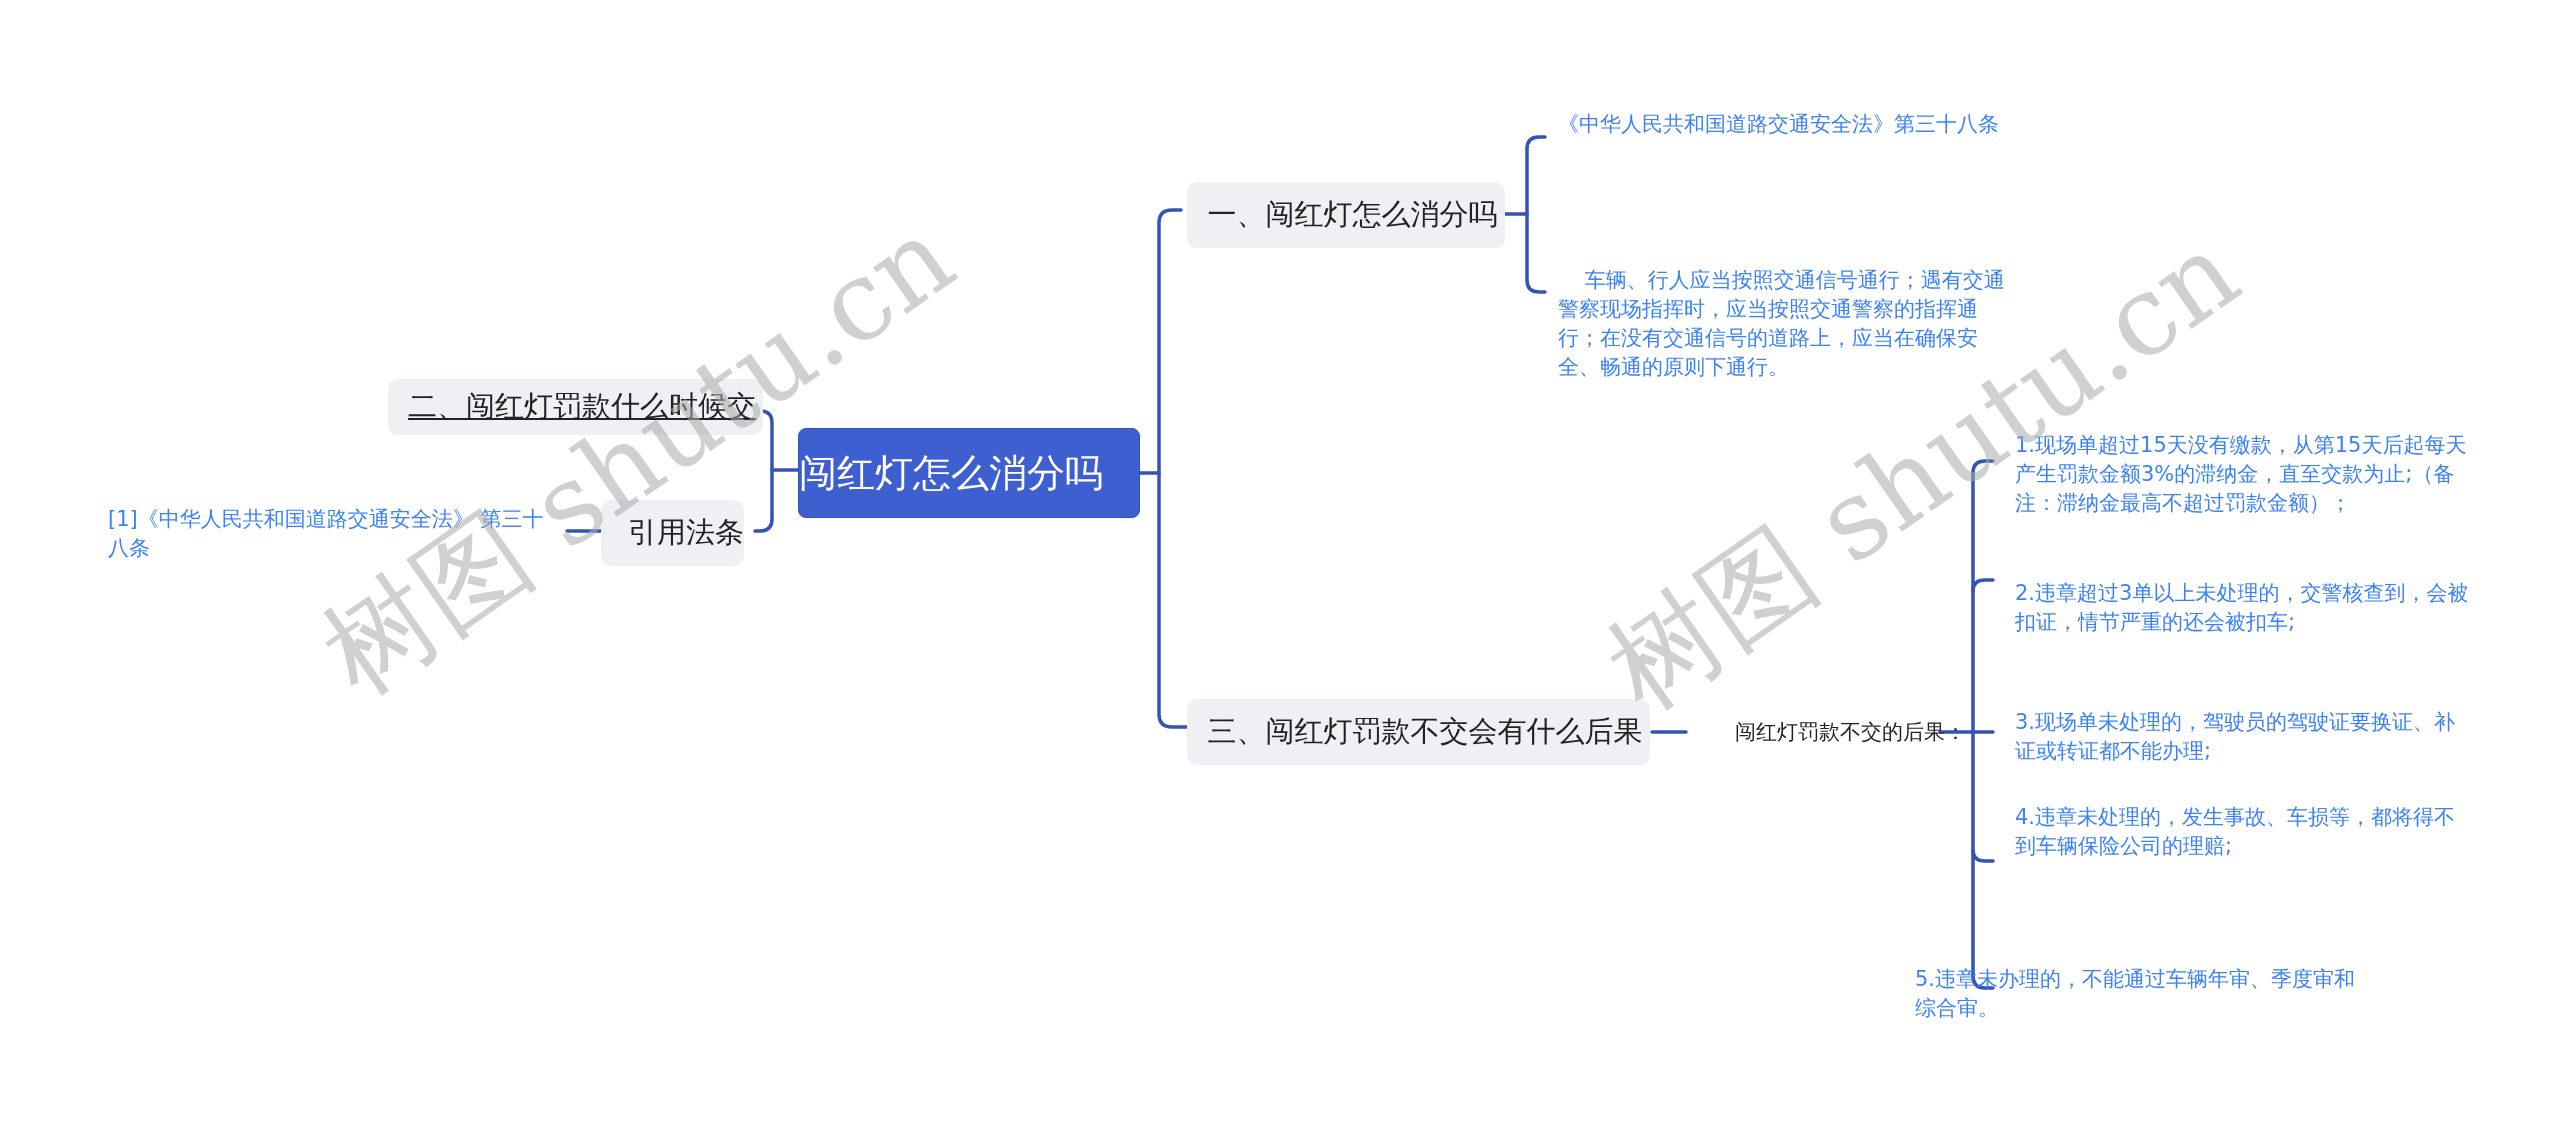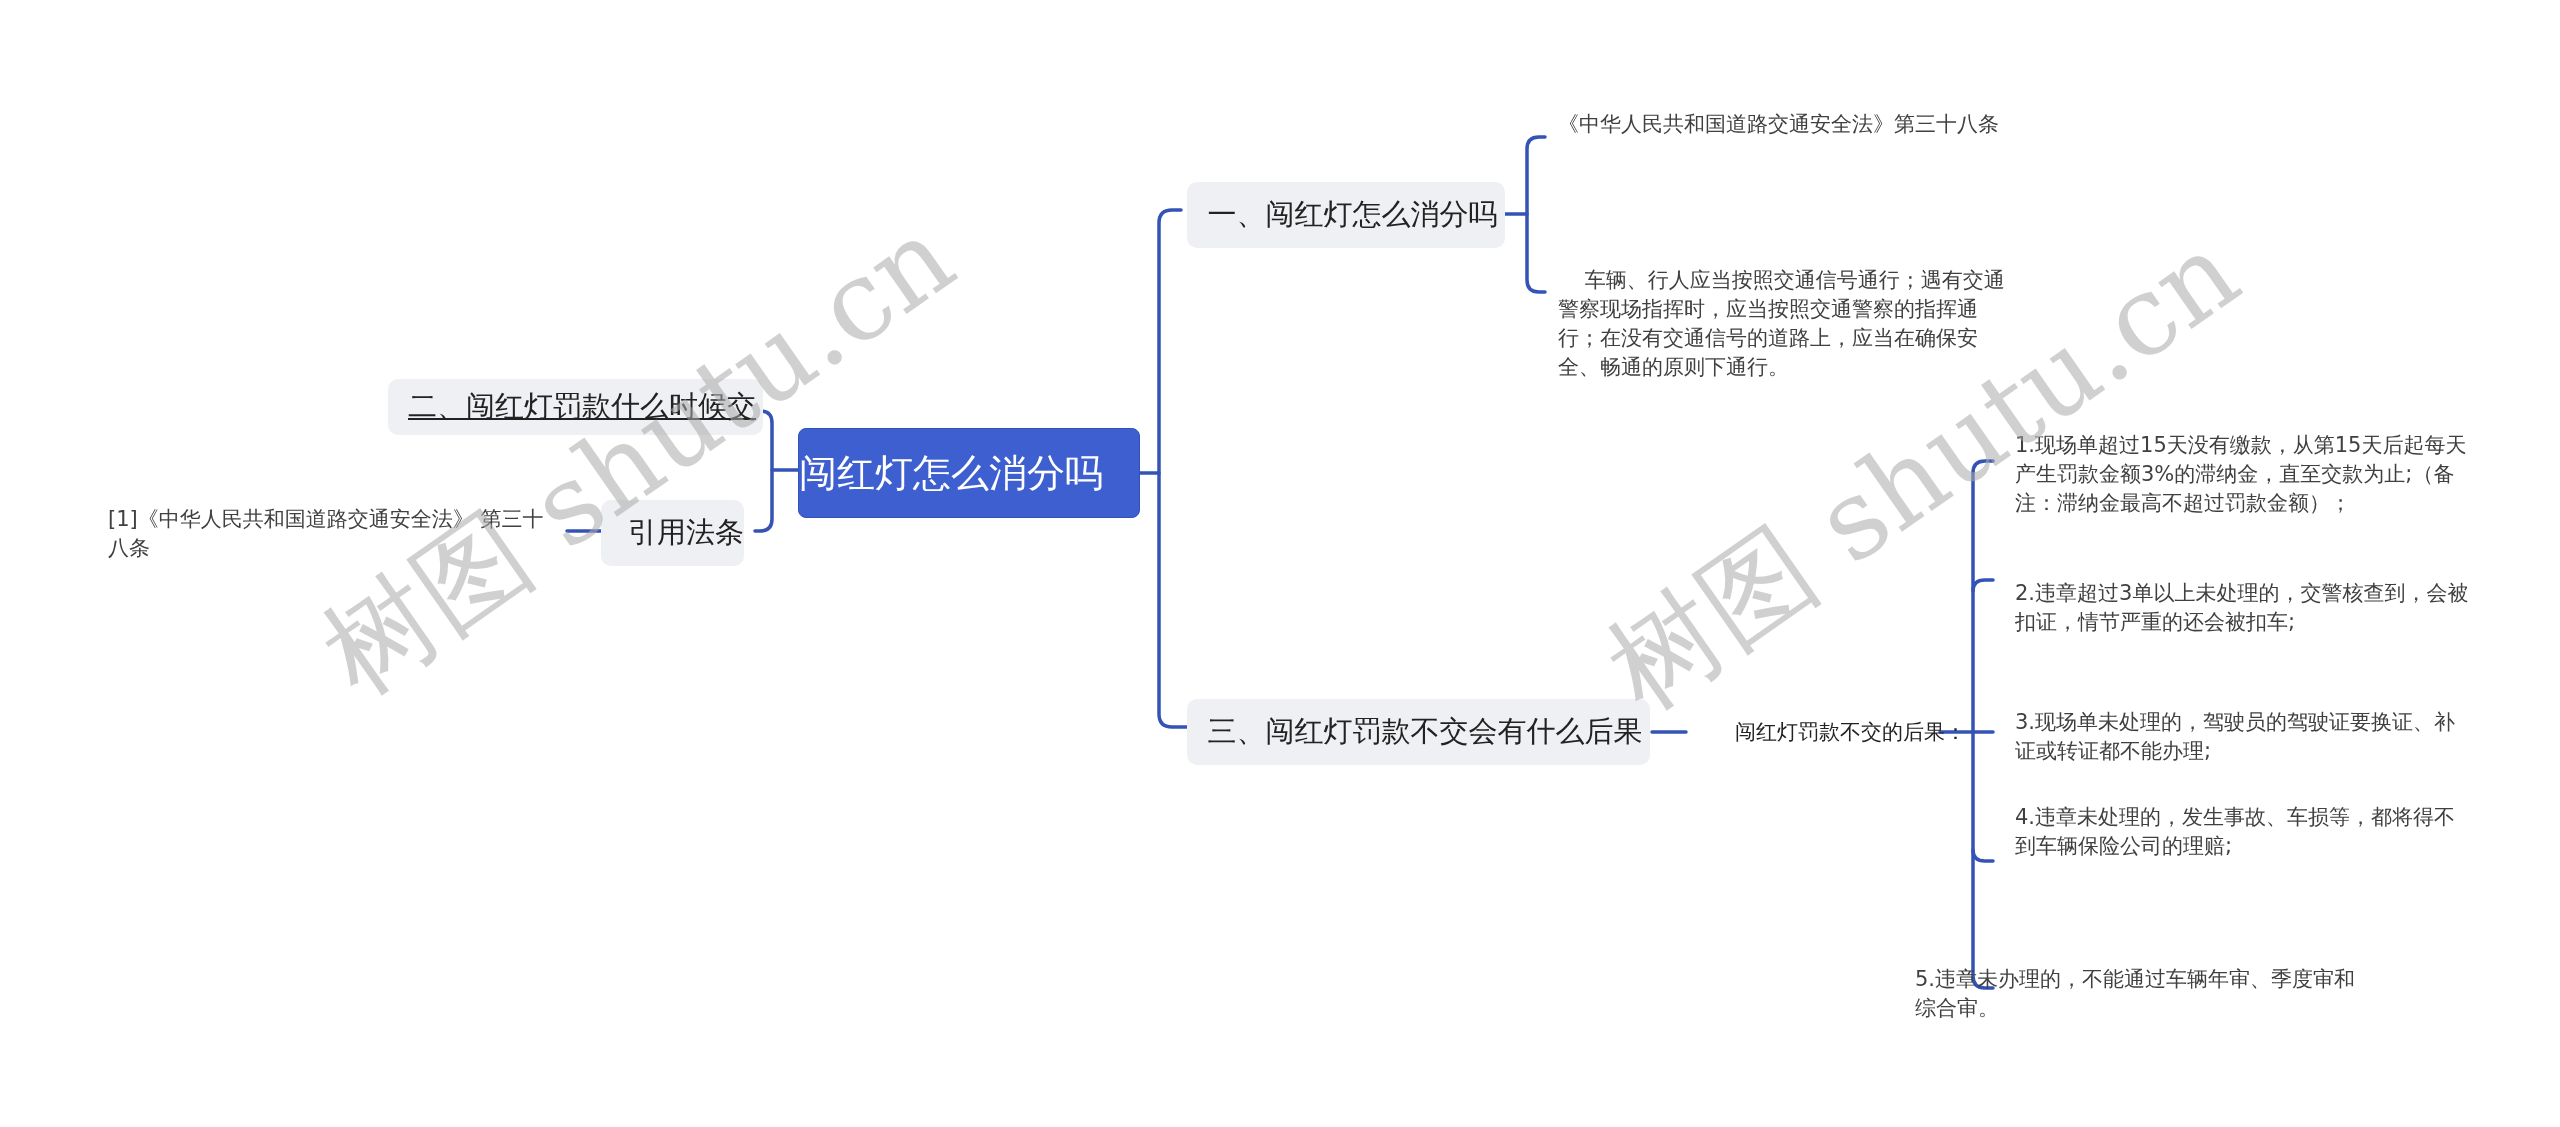--- a/index.html
+++ b/index.html
@@ -4,21 +4,21 @@
 <style>
   html, body { margin:0; padding:0; background:#ffffff; }
   body { width:2560px; height:1127px; position:relative; overflow:hidden;
          font-family:"DejaVu Sans","Liberation Sans",sans-serif; color:#222; }
   .abs { position:absolute; }
   .center-node { left:798px; top:428px; width:342px; height:90px; background:#3d5fcf;
     border-radius:8px; color:#fff; font-size:38px; display:flex; align-items:center;
     box-sizing:border-box; border:1px solid #3252b9; white-space:nowrap; }
   .topic { background:#eef0f3; border-radius:10px; font-size:29px; color:#222;
     display:flex; align-items:center; justify-content:center; box-sizing:border-box; white-space:nowrap;padding-left:13px; }
-  .leaf { font-size:21px; line-height:29px; color:#404040; }
+  .leaf { font-size:21px; line-height:29px; color:#3b82f6; }
   .sublabel { font-size:21px; color:#222; white-space:nowrap;margin-left:35px; }
   svg.lines { position:absolute; left:0; top:0; }
   .wm { position:absolute; color:rgba(170,170,170,0.55); font-family:"DejaVu Serif","Liberation Serif",serif;
         font-size:110px; white-space:nowrap; transform:rotate(-35deg); transform-origin:left bottom; pointer-events:none; }
 </style>
 </head>
 <body>
 
 <svg class="lines" width="2560" height="1127">
   <g fill="none" stroke="#3453b5" stroke-width="3.5" stroke-linecap="round">

